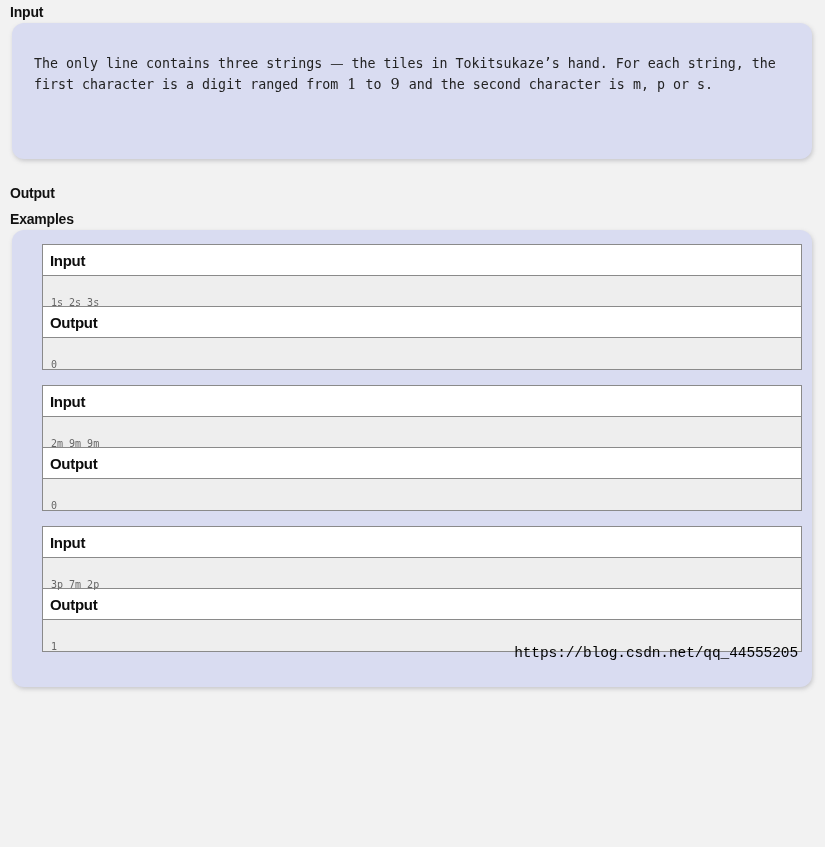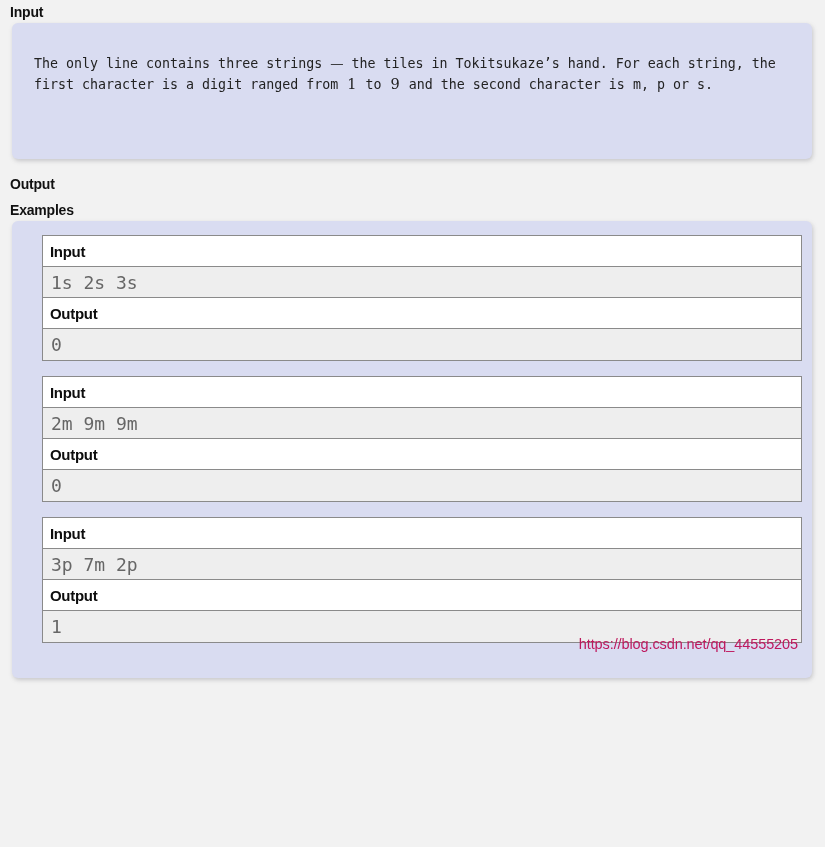--- a/index.html
+++ b/index.html
@@ -32,25 +32,25 @@
     margin: 0;
     padding: 0 0 3px 2px;
     line-height: 16px;
   }
   .section-title.first { padding-top: 4px; }
   .section-title.examples { padding-top: 7px; }
 
   
   .panel {
     background: #d9dcf1;
-    border-radius: 6px;
+    border-radius: 12px;
     box-shadow: 1px 2px 4px rgba(120,120,130,0.35);
     box-sizing: border-box;
     width: 800px;
-    margin: 0 0 3px 4px;
+    margin: 0 0 12px 4px;
   }
   .panel-io {
     height: 136px;
     padding: 30px 22px 0 22px;
   }
   .panel-body {
     font-family: "DejaVu Sans Mono", "Liberation Mono", monospace;
     font-size: 13.3px;
     line-height: 21px;
     color: #222222;
@@ -95,36 +95,36 @@
     font-size: 15px;
     font-weight: bold;
     color: #0d0d0d;
     letter-spacing: -0.3px;
     border-bottom: 1px solid #8a8a8a;
   }
   .tc-data {
     background: #eeeeee;
     height: 31px;
     line-height: 31px;
-    padding: 0 0 0 8px;
+    padding: 11px 0 0 8px;
     font-family: "DejaVu Sans Mono", "Liberation Mono", monospace;
-    font-size: 18px;
+    font-size: 10px;
     color: #666666;
     border-bottom: 1px solid #8a8a8a;
   }
   .tc-row:last-child { border-bottom: none; }
 
   
   .watermark {
     position: absolute;
     right: 14px;
     bottom: 26px;
-    font-family: Liberation Sans, sans-serif;
+    font-family: Liberation Mono, monospace;
     font-size: 14.5px;
-    color: #be185d;
+    color: #000000;
     letter-spacing: -0.1px;
     user-select: none;
     white-space: nowrap;
   }
 </style>
 </head>
 <body>
 
 <div class="page">
 

